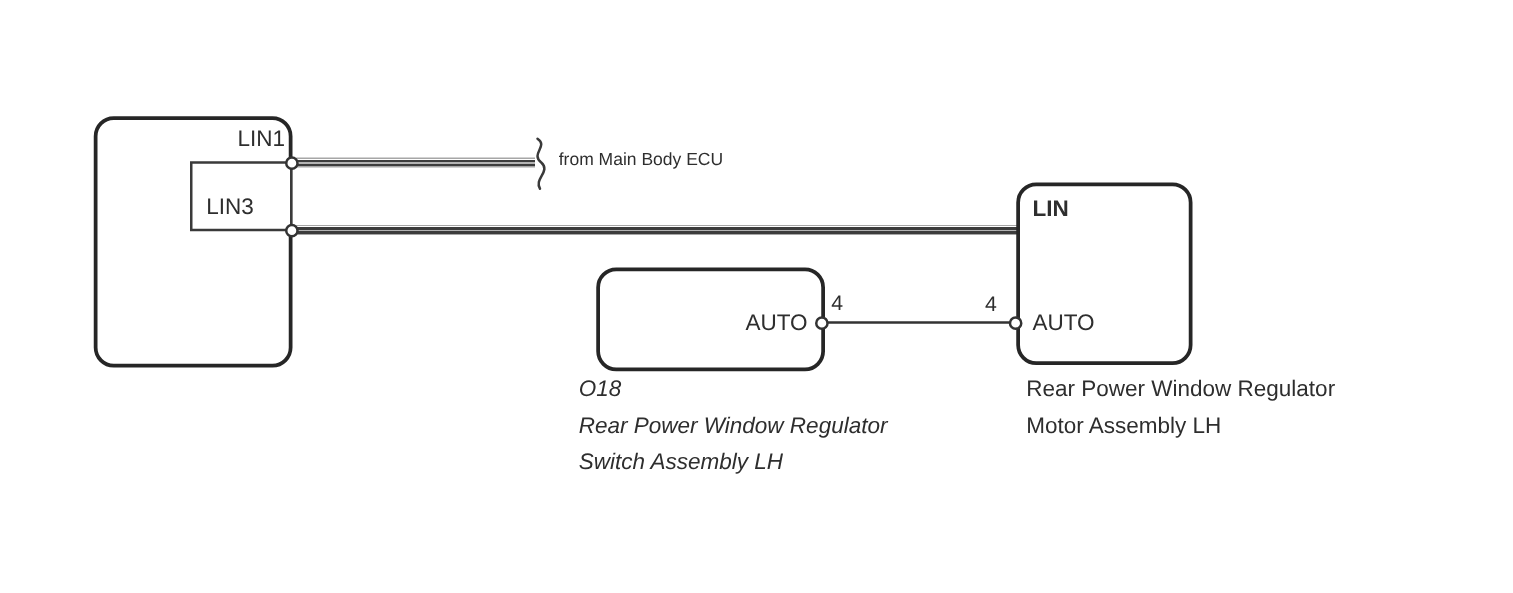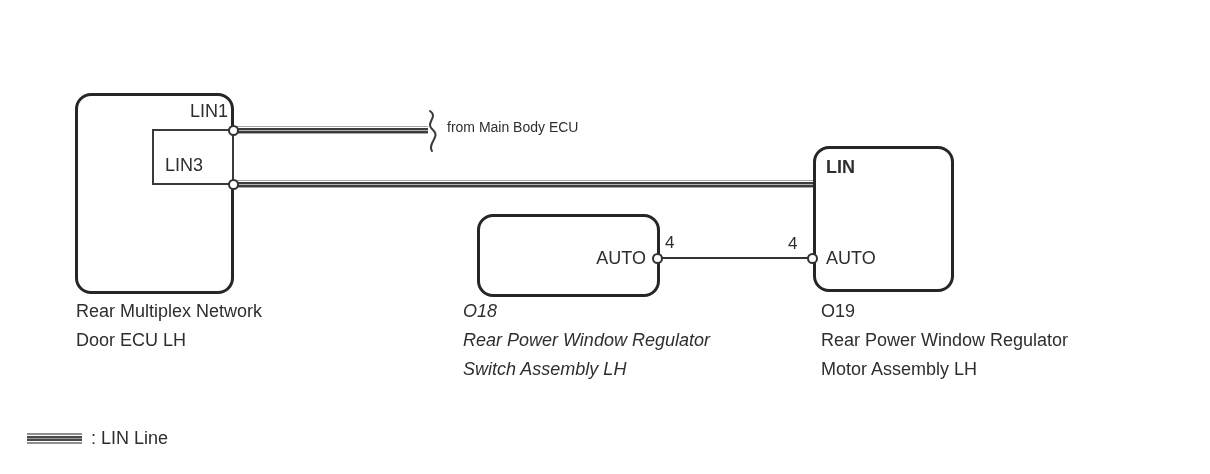--- a/index.html
+++ b/index.html
@@ -157,33 +157,24 @@
   <div class="pin-label" id="lin3-pin-label">LIN3</div>
   <div class="pin-label" id="o18-auto-pin-label">AUTO</div>
   <div class="pin-label" id="o19-lin-pin-label">LIN</div>
   <div class="pin-label" id="o19-auto-pin-label">AUTO</div>
 
   <div class="pin-number" id="o18-pin-number">4</div>
   <div class="pin-number" id="o19-pin-number">4</div>
 
   <div id="from-main-body-label">from Main Body ECU</div>
 
-  <div class="caption" id="ecu-caption">
-    <div>Rear Multiplex Network</div>
-    <div>Door ECU LH</div>
-  </div>
   <div class="caption" id="o18-caption">
     <div>O18</div>
     <div>Rear Power Window Regulator</div>
     <div>Switch Assembly LH</div>
   </div>
   <div class="caption" id="o19-caption">
-    <div>O19</div>
     <div>Rear Power Window Regulator</div>
     <div>Motor Assembly LH</div>
   </div>
 
-  <div id="legend">
-    <div id="legend-lin-symbol"></div>
-    <div id="legend-label">: LIN Line</div>
-  </div>
 
 </div>
 
 </body></html>

